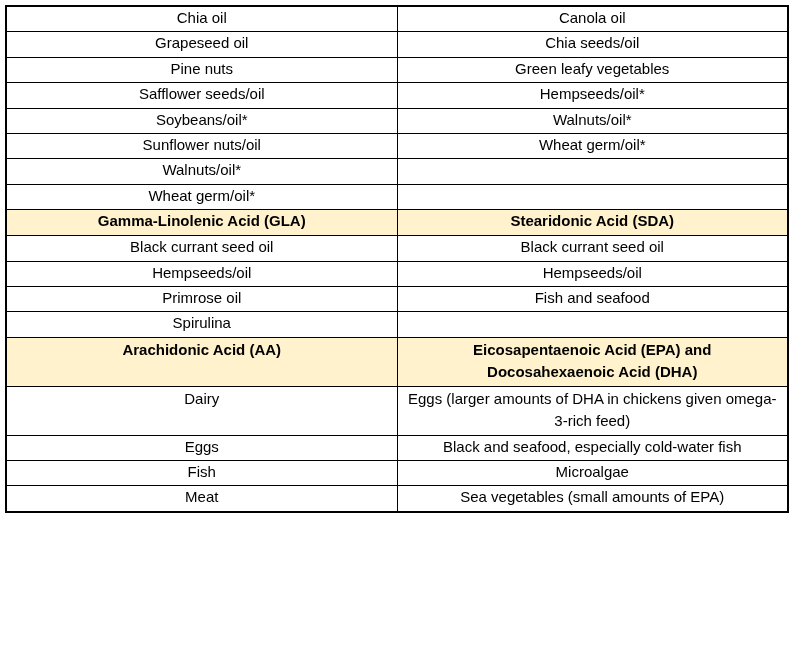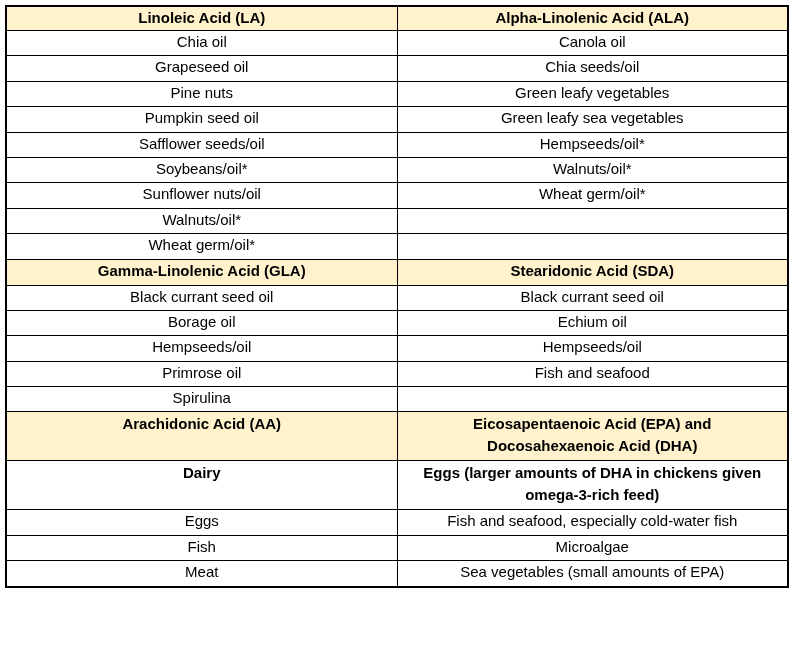--- a/index.html
+++ b/index.html
@@ -44,53 +44,45 @@
     border-bottom:2px solid var(--border-color);
   }
   tr.section-header td{
     background:var(--section-header-bg);
     font-weight:bold;
     height:21px;
   }
   tr.section-header.taller td{height:23px;margin-left:43px;}
   tr.section-header.h2 td{height:46px;line-height:22px;margin-top:29px;}
   tr.data td{height:22.4px;}
-  tr.data.tall td{height:46px;line-height:22px;font-weight:bold;}
+  tr.data.tall td{height:46px;line-height:22px;}
 </style>
 </head>
 <body>
 
 <div class="page">
   <table class="fa-table">
     <colgroup>
         <col style="width:50%">
         <col style="width:50%">
       </colgroup>
 
     <tbody>
 
-    <tr class="section-header">
-      <td class="col-left">Linoleic Acid (LA)</td>
-      <td>Alpha-Linolenic Acid (ALA)</td>
-    </tr>
     <tr class="data">
       <td class="col-left">Chia oil</td>
       <td>Canola oil</td>
     </tr>
     <tr class="data">
       <td class="col-left">Grapeseed oil</td>
       <td>Chia seeds/oil</td>
     </tr>
     <tr class="data">
       <td class="col-left">Pine nuts</td>
       <td>Green leafy vegetables</td>
-    </tr>
-    <tr class="data">
-      <td class="col-left">Pumpkin seed oil</td>
-      <td>Green leafy sea vegetables</td>
     </tr>
     <tr class="data">
       <td class="col-left">Safflower seeds/oil</td>
       <td>Hempseeds/oil*</td>
     </tr>
     <tr class="data">
       <td class="col-left">Soybeans/oil*</td>
       <td>Walnuts/oil*</td>
     </tr>
     <tr class="data">
@@ -108,24 +100,20 @@
 
     <tr class="section-header taller">
       <td class="col-left">Gamma-Linolenic Acid (GLA)</td>
       <td>Stearidonic Acid (SDA)</td>
     </tr>
     <tr class="data">
       <td class="col-left">Black currant seed oil</td>
       <td>Black currant seed oil</td>
     </tr>
     <tr class="data">
-      <td class="col-left">Borage oil</td>
-      <td>Echium oil</td>
-    </tr>
-    <tr class="data">
       <td class="col-left">Hempseeds/oil</td>
       <td>Hempseeds/oil</td>
     </tr>
     <tr class="data">
       <td class="col-left">Primrose oil</td>
       <td>Fish and seafood</td>
     </tr>
     <tr class="data">
       <td class="col-left">Spirulina</td>
       <td></td>
@@ -134,21 +122,21 @@
     <tr class="section-header h2">
       <td class="col-left">Arachidonic Acid (AA)</td>
       <td>Eicosapentaenoic Acid (EPA) and Docosahexaenoic Acid (DHA)</td>
     </tr>
     <tr class="data tall">
       <td class="col-left">Dairy</td>
       <td>Eggs (larger amounts of DHA in chickens given omega-3-rich feed)</td>
     </tr>
     <tr class="data">
       <td class="col-left">Eggs</td>
-      <td>Fish and seafood, especially cold-water fish</td>
+      <td>Black and seafood, especially cold-water fish</td>
     </tr>
     <tr class="data">
       <td class="col-left">Fish</td>
       <td>Microalgae</td>
     </tr>
     <tr class="data">
       <td class="col-left">Meat</td>
       <td>Sea vegetables (small amounts of EPA)</td>
     </tr>
 

